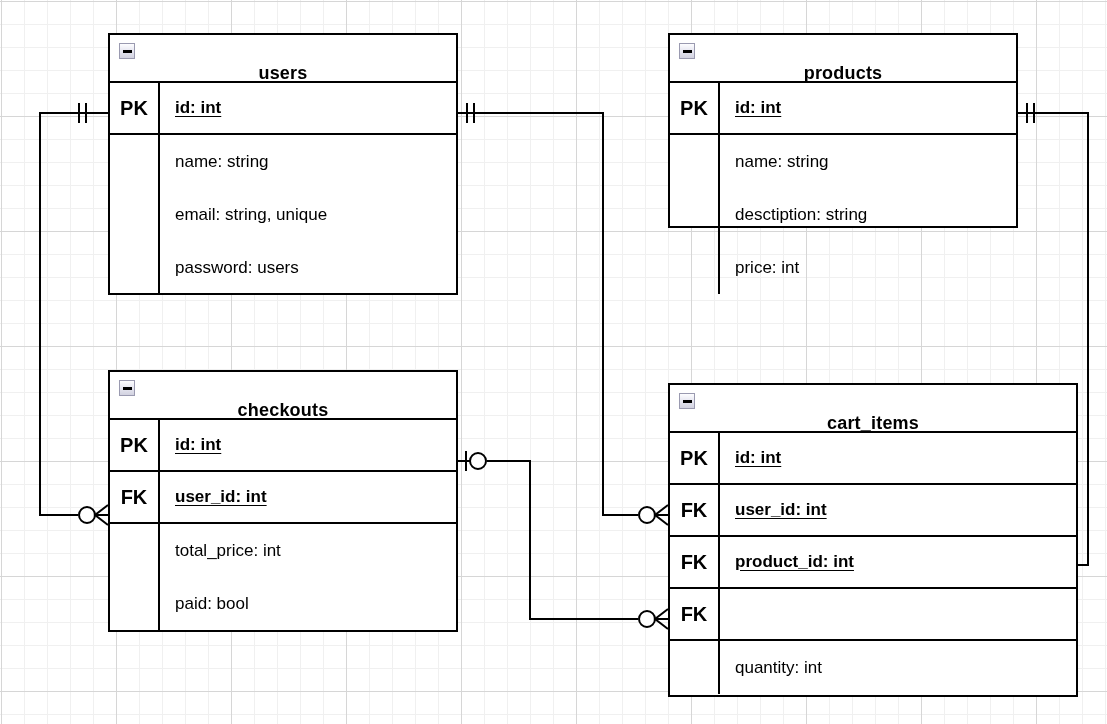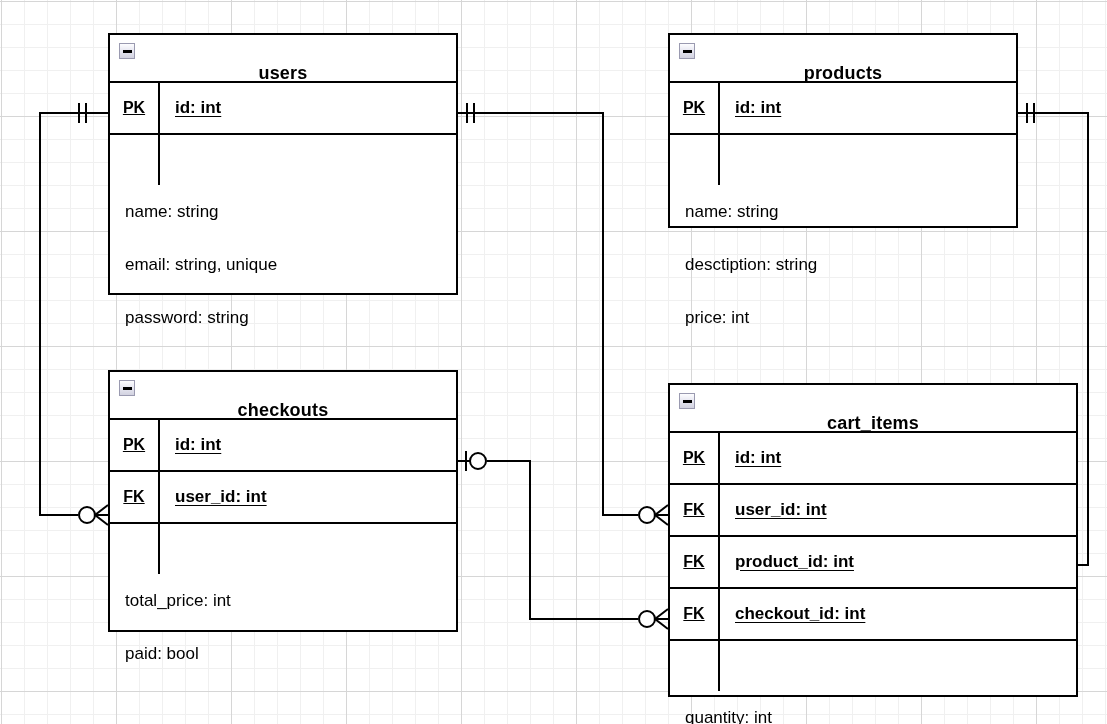--- a/index.html
+++ b/index.html
@@ -109,43 +109,41 @@
     height: 53px;
   }
   .attr-key {
     width: 50px;
     flex: 0 0 50px;
     border-right: 2px solid #000000;
     box-sizing: border-box;
     display: flex;
     align-items: center;
     justify-content: center;
-    font-size: 16px;
+    font-size: 20px;
     font-weight: bold;
     color: #000000;
-    text-decoration: underline;
   }
   .attr-name {
     flex: 1 1 auto;
     box-sizing: border-box;
     display: flex;
     align-items: center;
     padding-left: 15px;
     font-size: 17px;
     color: #000000;
   }
   .attr-name.keyed {
     font-weight: bold;
     text-decoration: underline;
     text-underline-offset: 3px;
   }
   .attr-body-wrap {
     display: flex;
     box-sizing: border-box;
-    flex-direction: column;
   }
   .attr-body-key {
     width: 50px;
     flex: 0 0 50px;
     border-right: 2px solid #000000;
     box-sizing: border-box;
   }
   .attr-body-list {
     flex: 1 1 auto;
   }
@@ -216,21 +214,21 @@
     <div class="attr-body-wrap">
       <div class="attr-body-key"></div>
       <div class="attr-body-list">
         <div class="attr-row plain">
           <div class="attr-name">name: string</div>
         </div>
         <div class="attr-row plain">
           <div class="attr-name">email: string, unique</div>
         </div>
         <div class="attr-row plain">
-          <div class="attr-name">password: string</div>
+          <div class="attr-name">password: users</div>
         </div>
       </div>
     </div>
   </div>
 
   <div class="entity" style="left:668px; top:33px; width:350px; height:195px;">
     <div class="entity-header">
       <div class="collapse-btn">
         <span class="bar"></span>
       </div>
@@ -303,21 +301,20 @@
     <div class="attr-row">
       <div class="attr-key">FK</div>
       <div class="attr-name keyed">user_id: int</div>
     </div>
     <div class="attr-row">
       <div class="attr-key">FK</div>
       <div class="attr-name keyed">product_id: int</div>
     </div>
     <div class="attr-row">
       <div class="attr-key">FK</div>
-      <div class="attr-name keyed">checkout_id: int</div>
     </div>
 
     <div class="attr-body-wrap">
       <div class="attr-body-key"></div>
       <div class="attr-body-list">
         <div class="attr-row plain">
           <div class="attr-name">quantity: int</div>
         </div>
       </div>
     </div>

